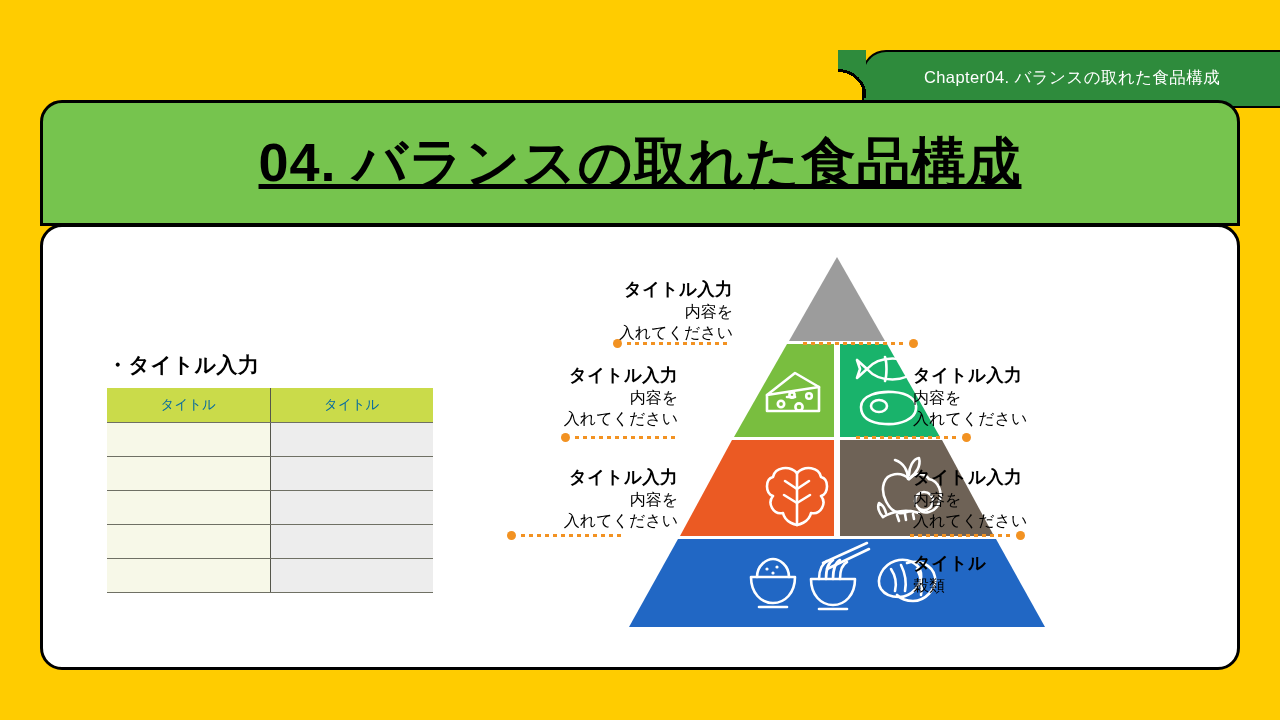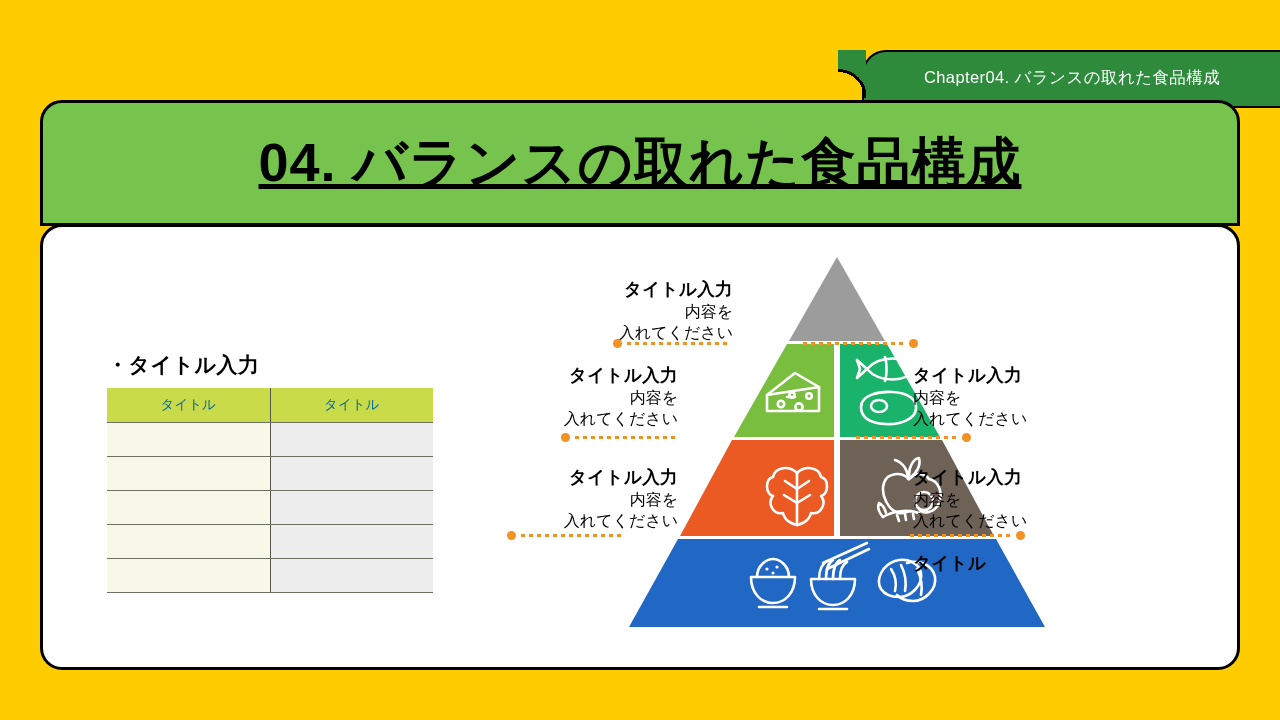--- a/index.html
+++ b/index.html
@@ -274,20 +274,23 @@
     <div class="callout right" id="callout-right2">
       <div class="c-title">タイトル入力</div>
       <div class="c-body">
         <div>内容を</div>
         <div>入れてください</div>
       </div>
     </div>
 
     <div class="callout right" id="callout-right3">
       <div class="c-title">タイトル</div>
+      <div class="c-body">
+        <div>穀類</div>
+      </div>
     </div>
 
     <div class="connector" style="left:150px; top:104px; width:120px;">
       <span class="dot"></span>
       <span class="dash"></span>
     </div>
     <div class="connector flip" style="left:335px; top:104px; width:120px;">
       <span class="dot"></span>
       <span class="dash"></span>
     </div>

